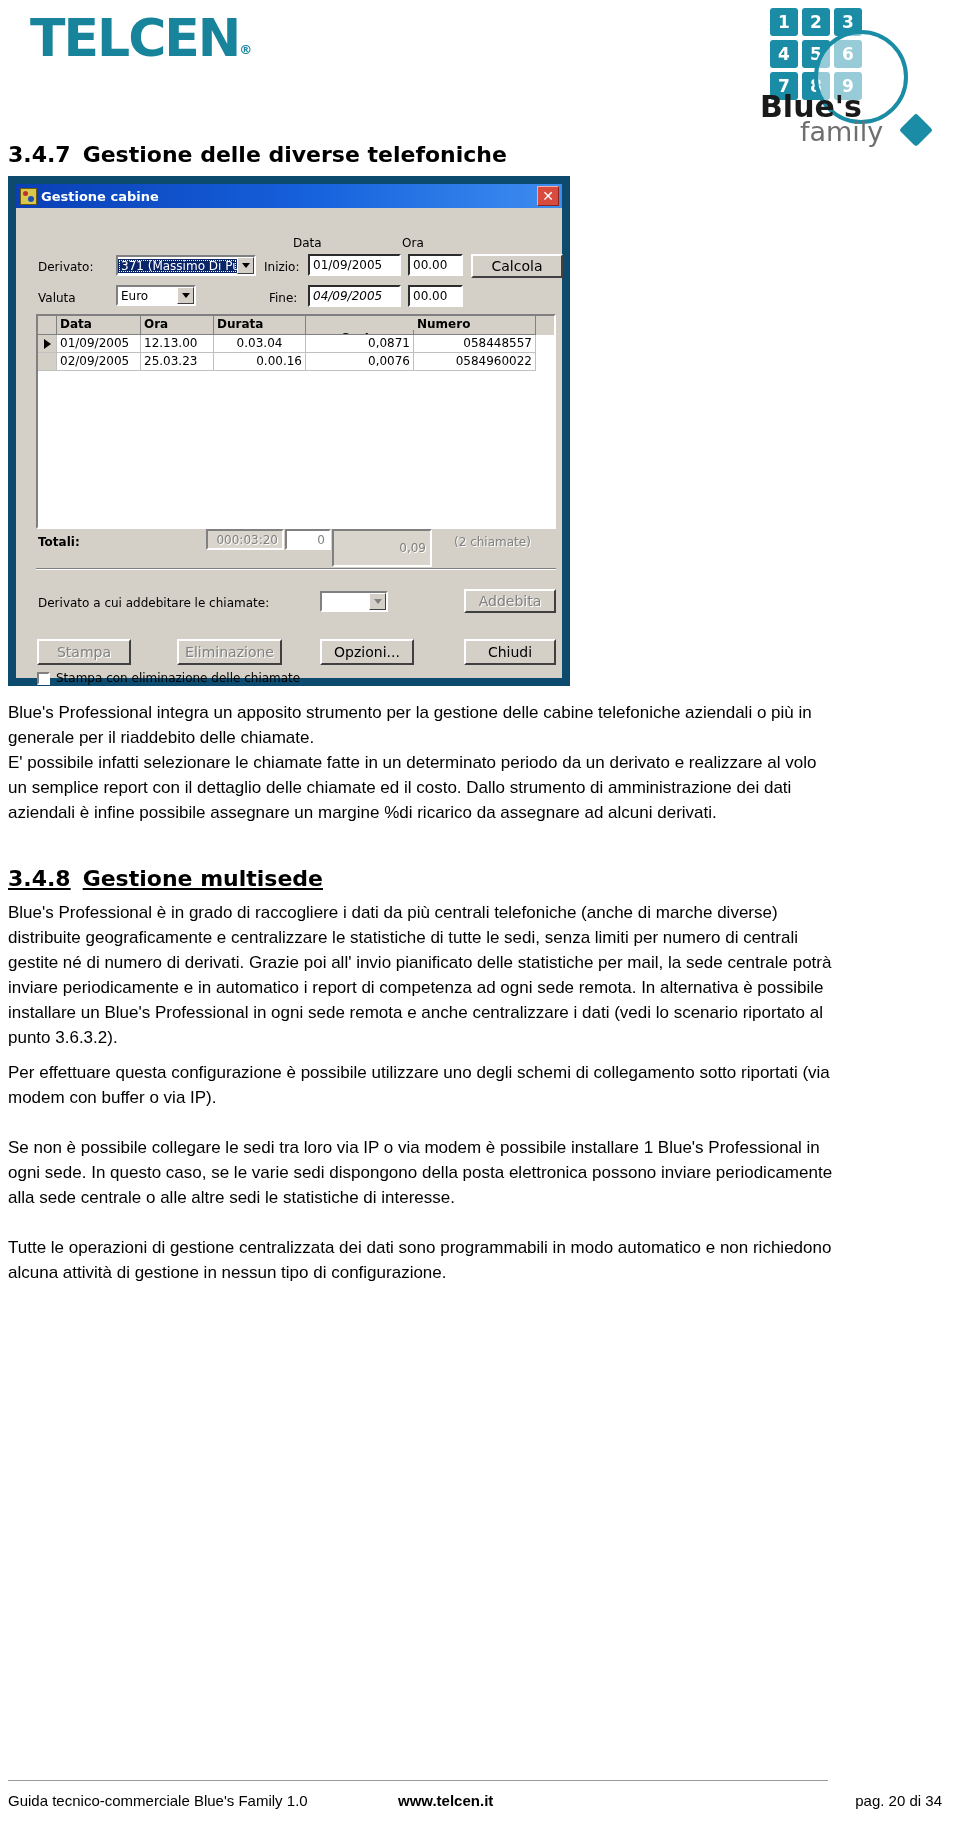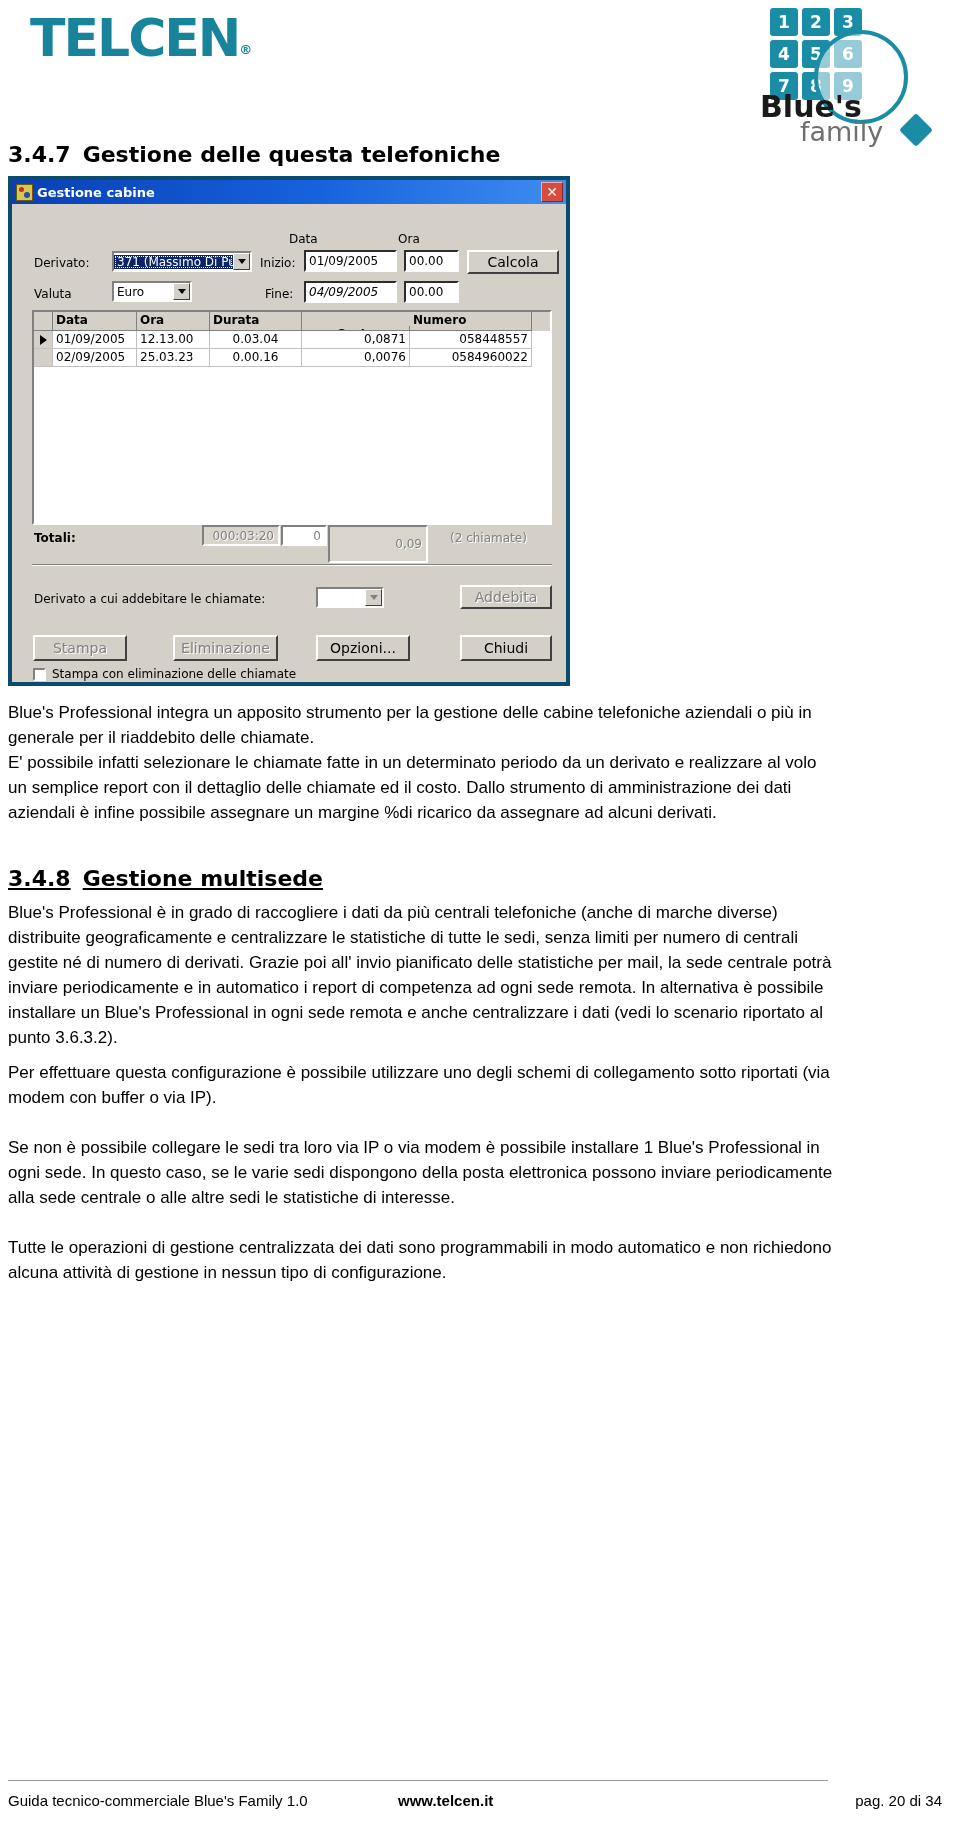--- a/index.html
+++ b/index.html
@@ -70,21 +70,21 @@
     font-weight: bold; font-size: 22px; color: #000;
     white-space: nowrap;
   }
   .heading .num { margin-right: 12px; }
 
   
   .dialog {
     position: absolute; left: 8px; top: 176px;
     width: 562px; height: 510px;
     background: #d4d0c8;
-    border: 4px solid #0c4a6e;
+    border: 8px solid #0c4a6e;
   }
   .titlebar {
     height: 24px;
     background: linear-gradient(to right, #0a3fb5 0%, #1662dd 55%, #3e8df0 100%);
     display: flex; align-items: center; padding: 0 2px;
   }
   .titlebar-icon {
     width: 17px; height: 17px; margin: 0 4px 0 2px;
     background: #d8c84c; border: 1px solid #6b5a10;
     position: relative; flex: none;
@@ -264,21 +264,21 @@
       <div class="key">9</div>
     </div>
     <div class="magnifier"></div>
     <div class="mag-handle"></div>
     <div class="blues-text">Blue's</div>
     <div class="family-text">family</div>
   </div>
 </div>
 
 <div class="heading">
-  <span class="num">3.4.7</span><span>Gestione delle questa telefoniche</span>
+  <span class="num">3.4.7</span><span>Gestione delle diverse telefoniche</span>
 </div>
 
 <div class="dialog">
 
   <div class="titlebar">
     <div class="titlebar-icon"></div>
     <div class="titlebar-text">Gestione cabine</div>
     <div class="close-btn">✕</div>
   </div>
 
@@ -328,21 +328,21 @@
         <div class="c-data">01/09/2005</div>
         <div class="c-ora">12.13.00</div>
         <div class="c-dur" style="text-align:center;">0.03.04</div>
         <div class="c-cost">0,0871</div>
         <div class="c-num">058448557</div>
       </div>
       <div class="grid-row">
         <div class="c-mark marker"></div>
         <div class="c-data">02/09/2005</div>
         <div class="c-ora">25.03.23</div>
-        <div class="c-dur" style="text-align:center;">0.00.16</div>
+        <div class="c-dur" style="text-align:right;">0.00.16</div>
         <div class="c-cost">0,0076</div>
         <div class="c-num">0584960022</div>
       </div>
       <div class="grid-blank" style="height:160px;"></div>
     </div>
 
     <div class="lbl" style="position:absolute;left:22px;top:327px;font-weight:bold;">Totali:</div>
     <div class="tot-field" style="position:absolute;left:190px;top:321px;width:78px;height:21px;">000:03:20</div>
     <div class="tot-field white" style="position:absolute;left:269px;top:321px;width:46px;height:21px;">0</div>
     <div class="tot-field" style="position:absolute;left:316px;top:321px;width:100px;height:38px;">0,09</div>

